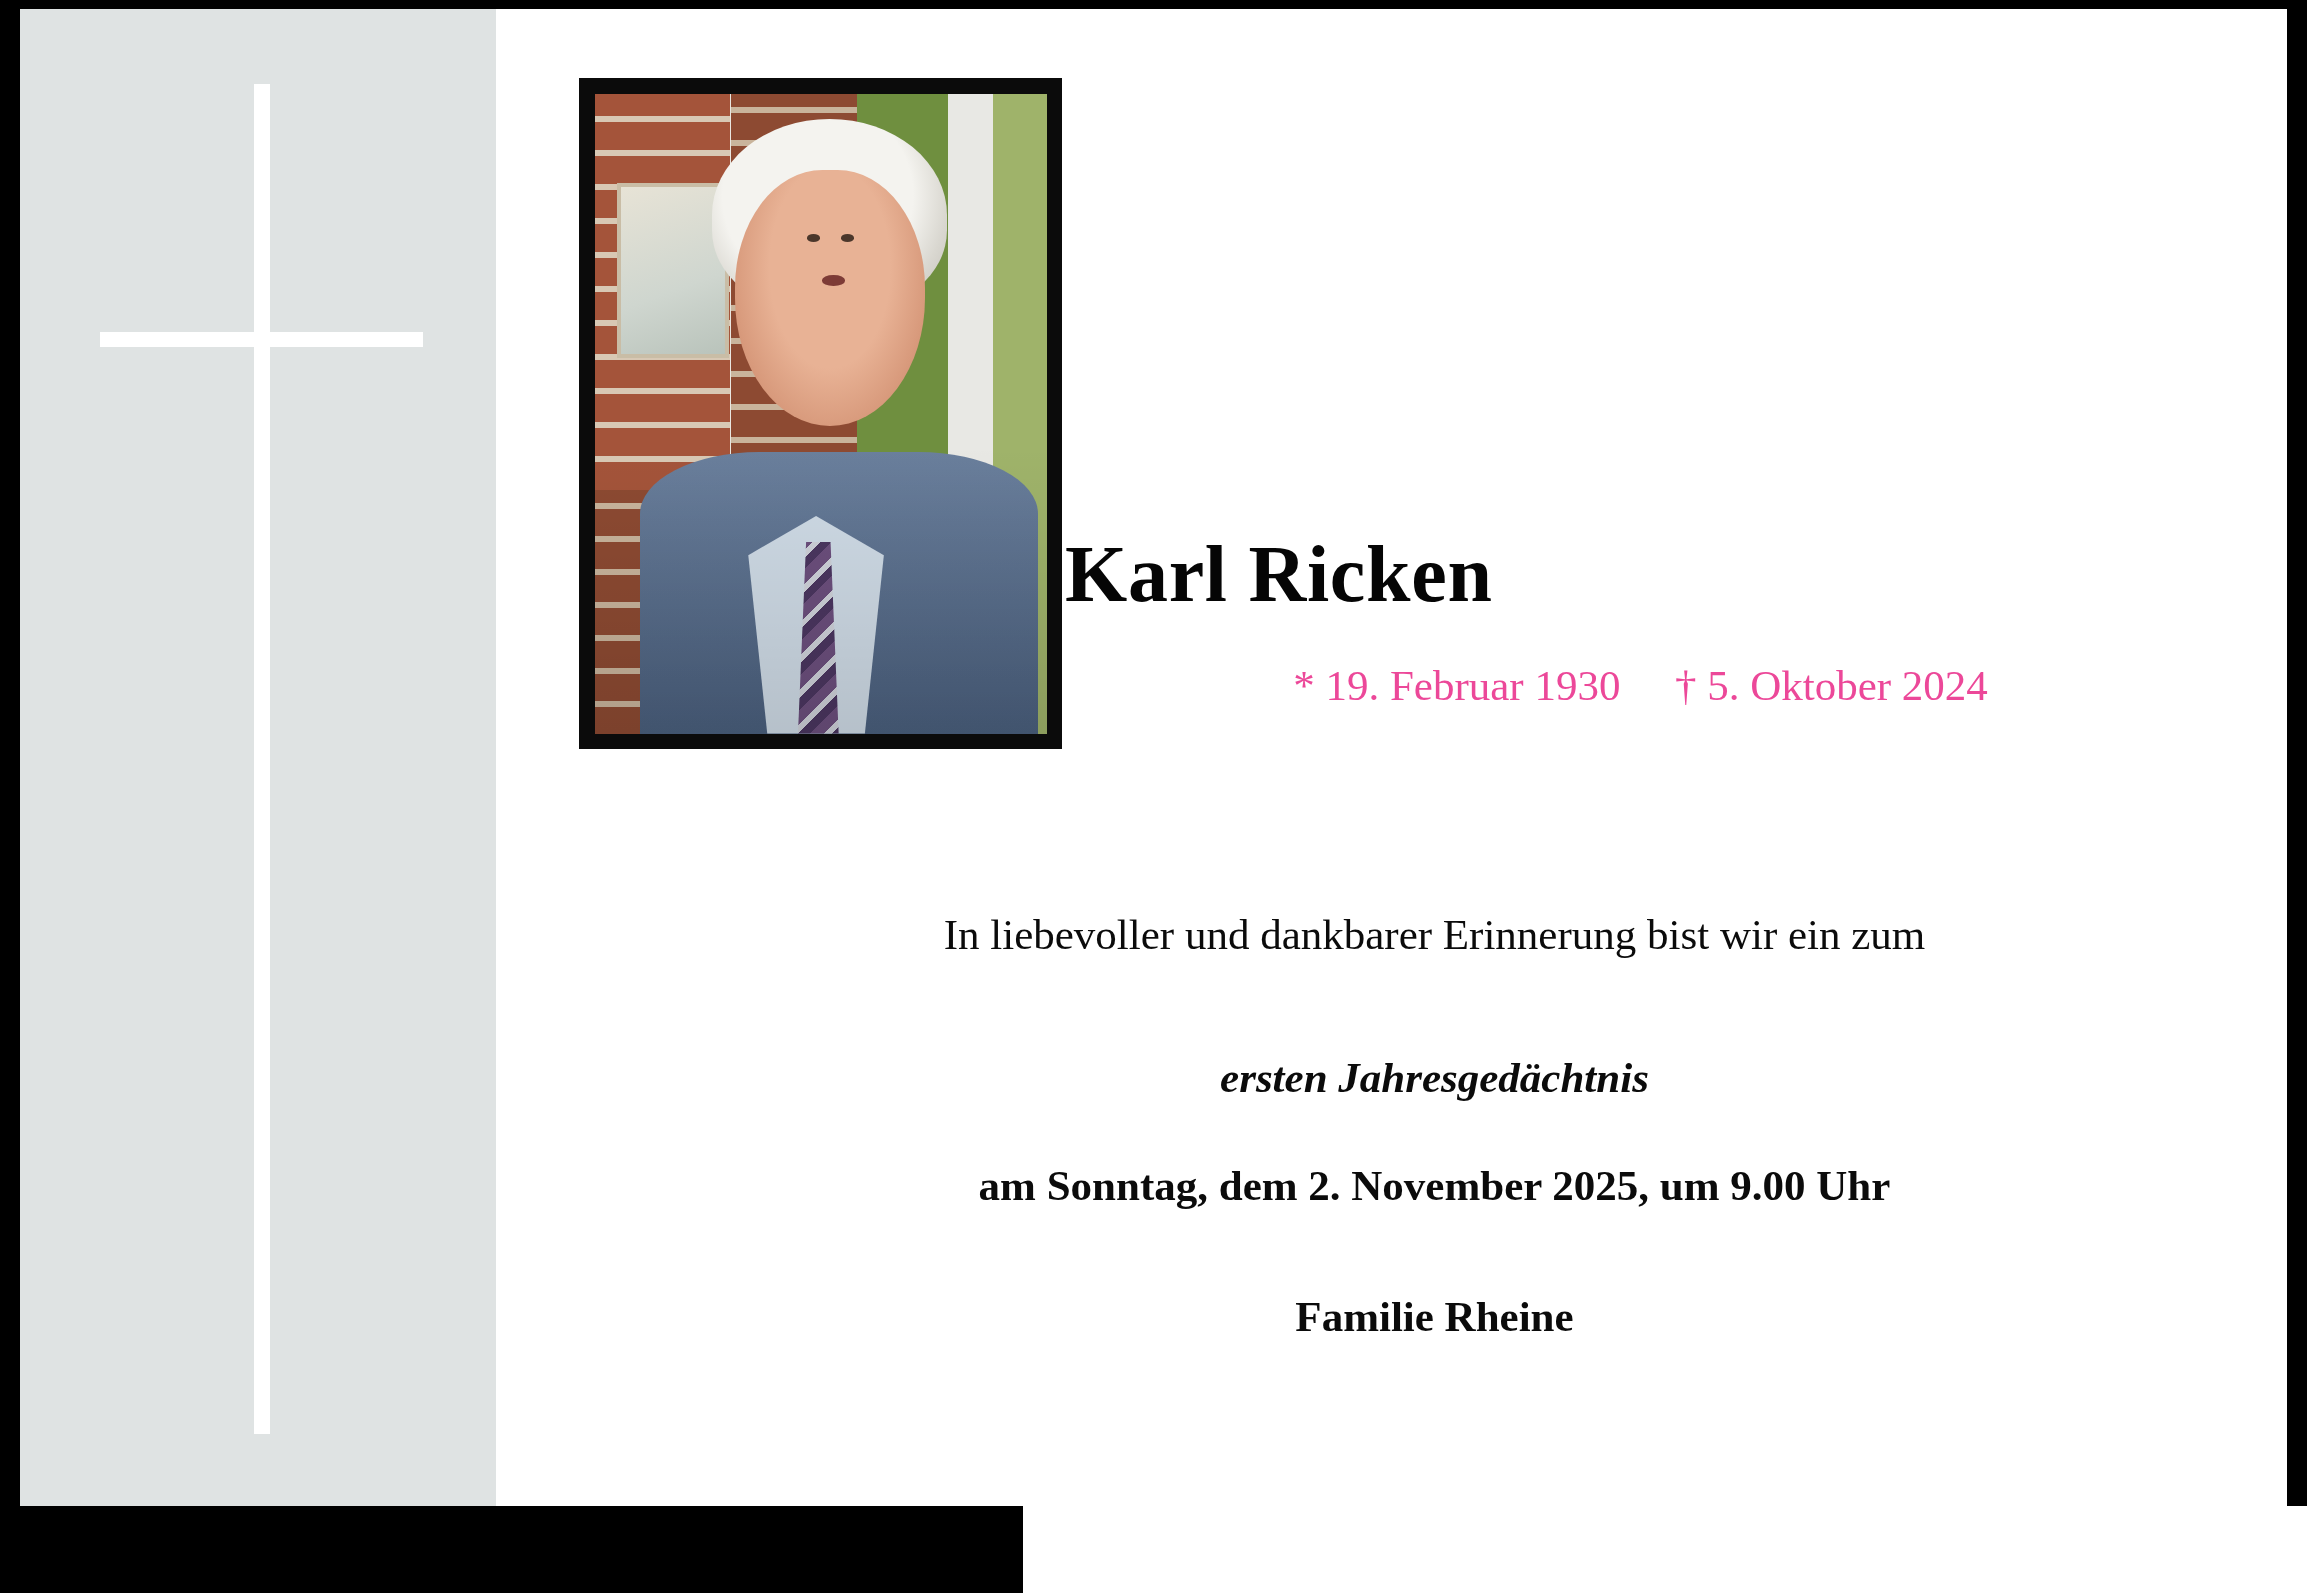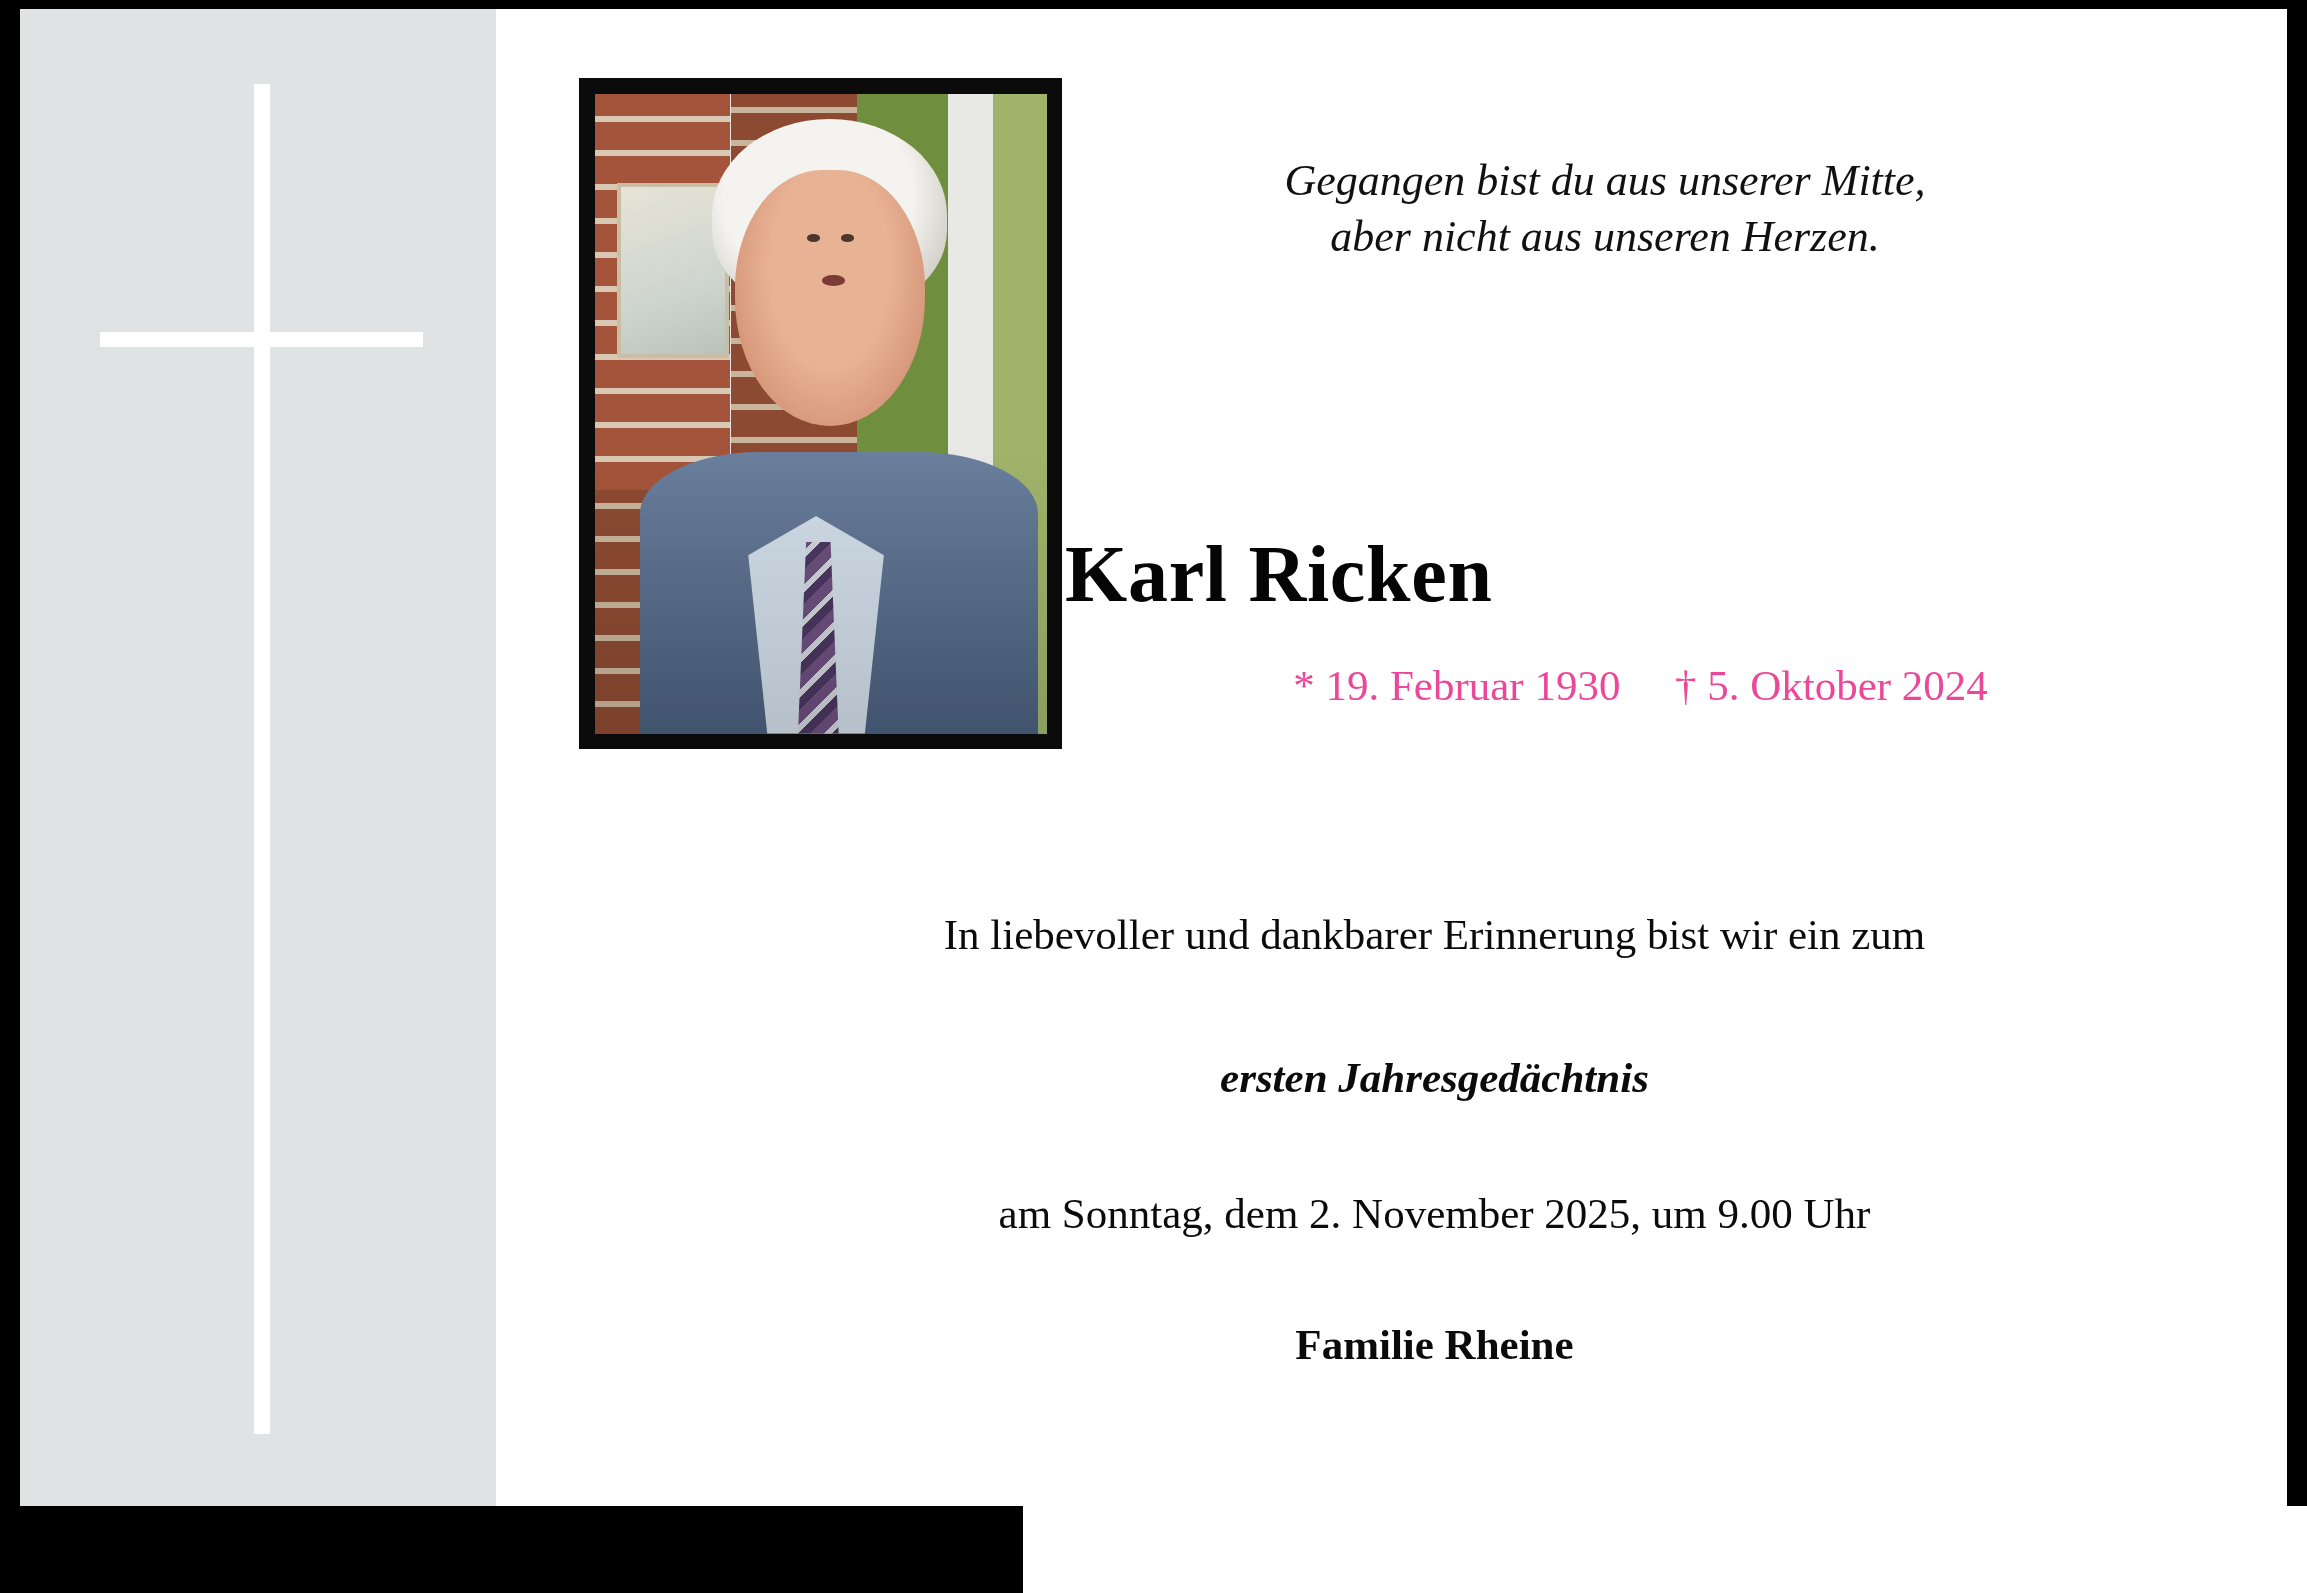--- a/index.html
+++ b/index.html
@@ -241,23 +241,24 @@
     font-size: 43px;
     line-height: 1.2;
   }
   .line-occasion {
     margin-top: 92px;
     font-size: 43px;
     font-weight: bold;
     font-style: italic;
   }
   .line-when {
-    margin-top: 84px;
+    margin-top: 56px;
     font-size: 43px;
     line-height: 1.32;
+    font-weight: bold;
   }
   .line-family {
     margin-top: 78px;
     font-size: 43px;
     font-weight: bold;
   }
 </style>
 </head>
 <body>
 
@@ -283,24 +284,20 @@
         <div class="ph-eye-l"></div>
         <div class="ph-eye-r"></div>
         <div class="ph-mouth"></div>
       </div>
       <div class="ph-shade"></div>
     </div>
   </div>
 
   <div class="right-col">
 
-    <div class="verse">
-      <div>Gegangen bist du aus unserer Mitte,</div>
-      <div>aber nicht aus unseren Herzen.</div>
-    </div>
 
     <div class="name">Karl Ricken</div>
 
     <div class="dates">
       <span>* 19. Februar 1930</span>
       <span class="gap"></span>
       <span>† 5. Oktober 2024</span>
     </div>
 
     <div class="body-block">

